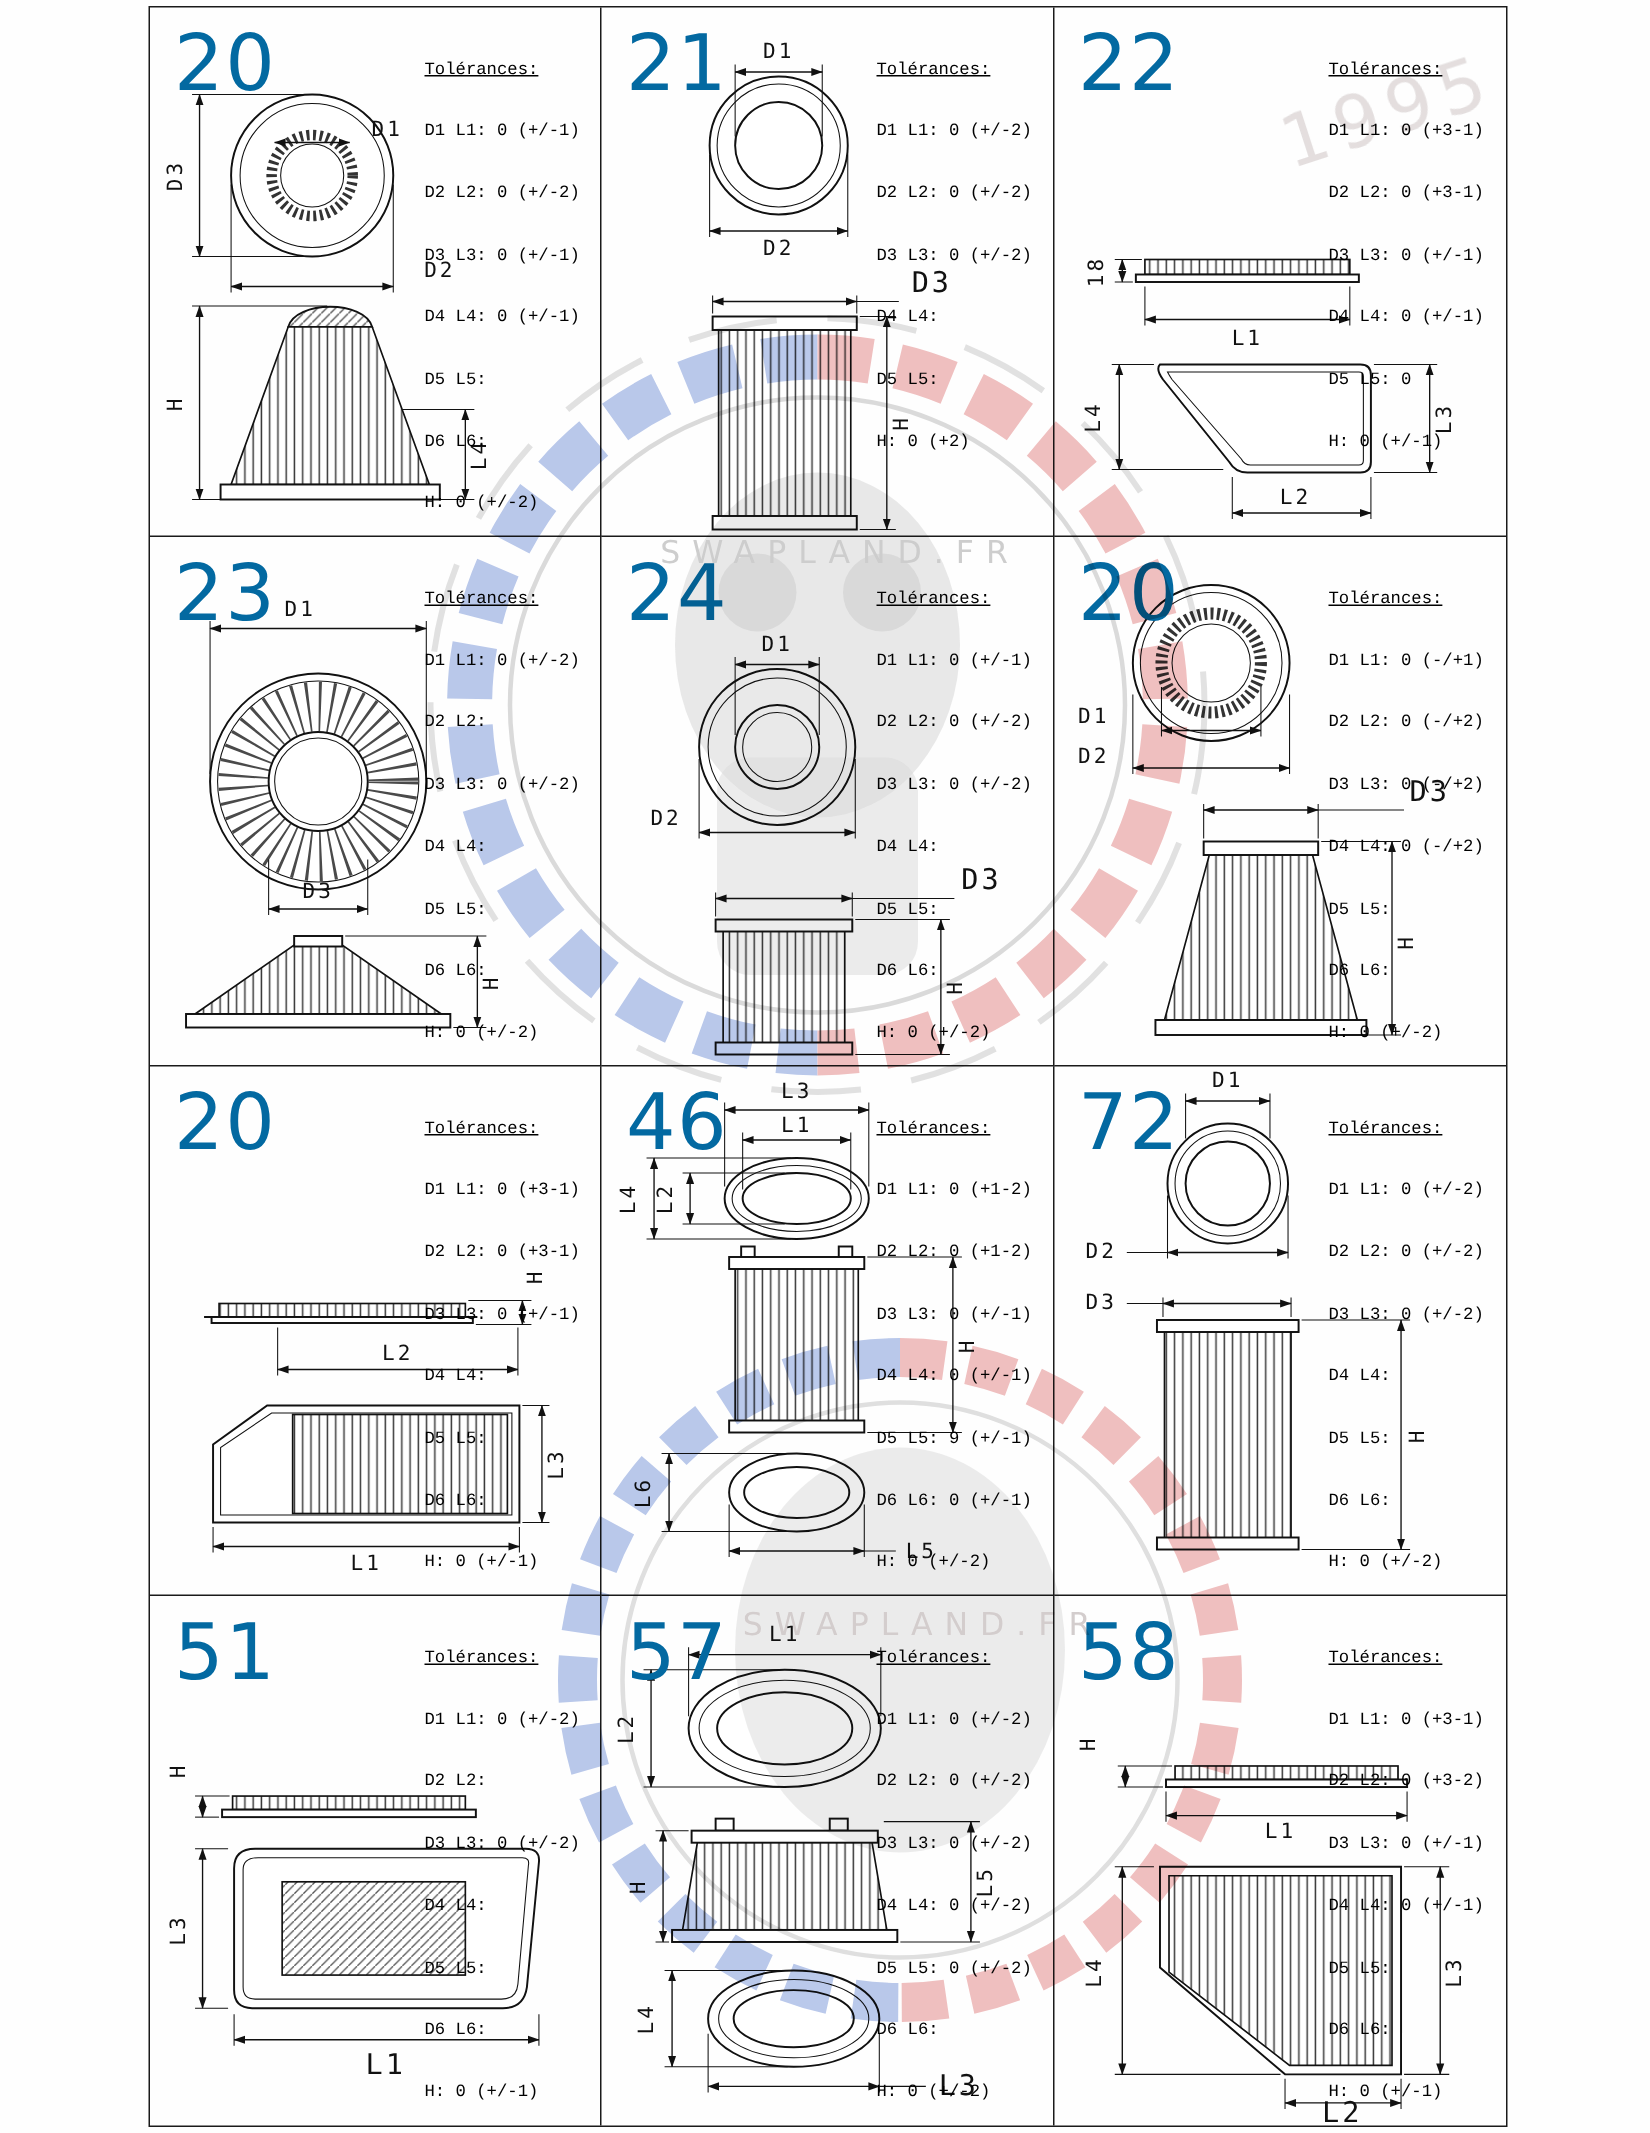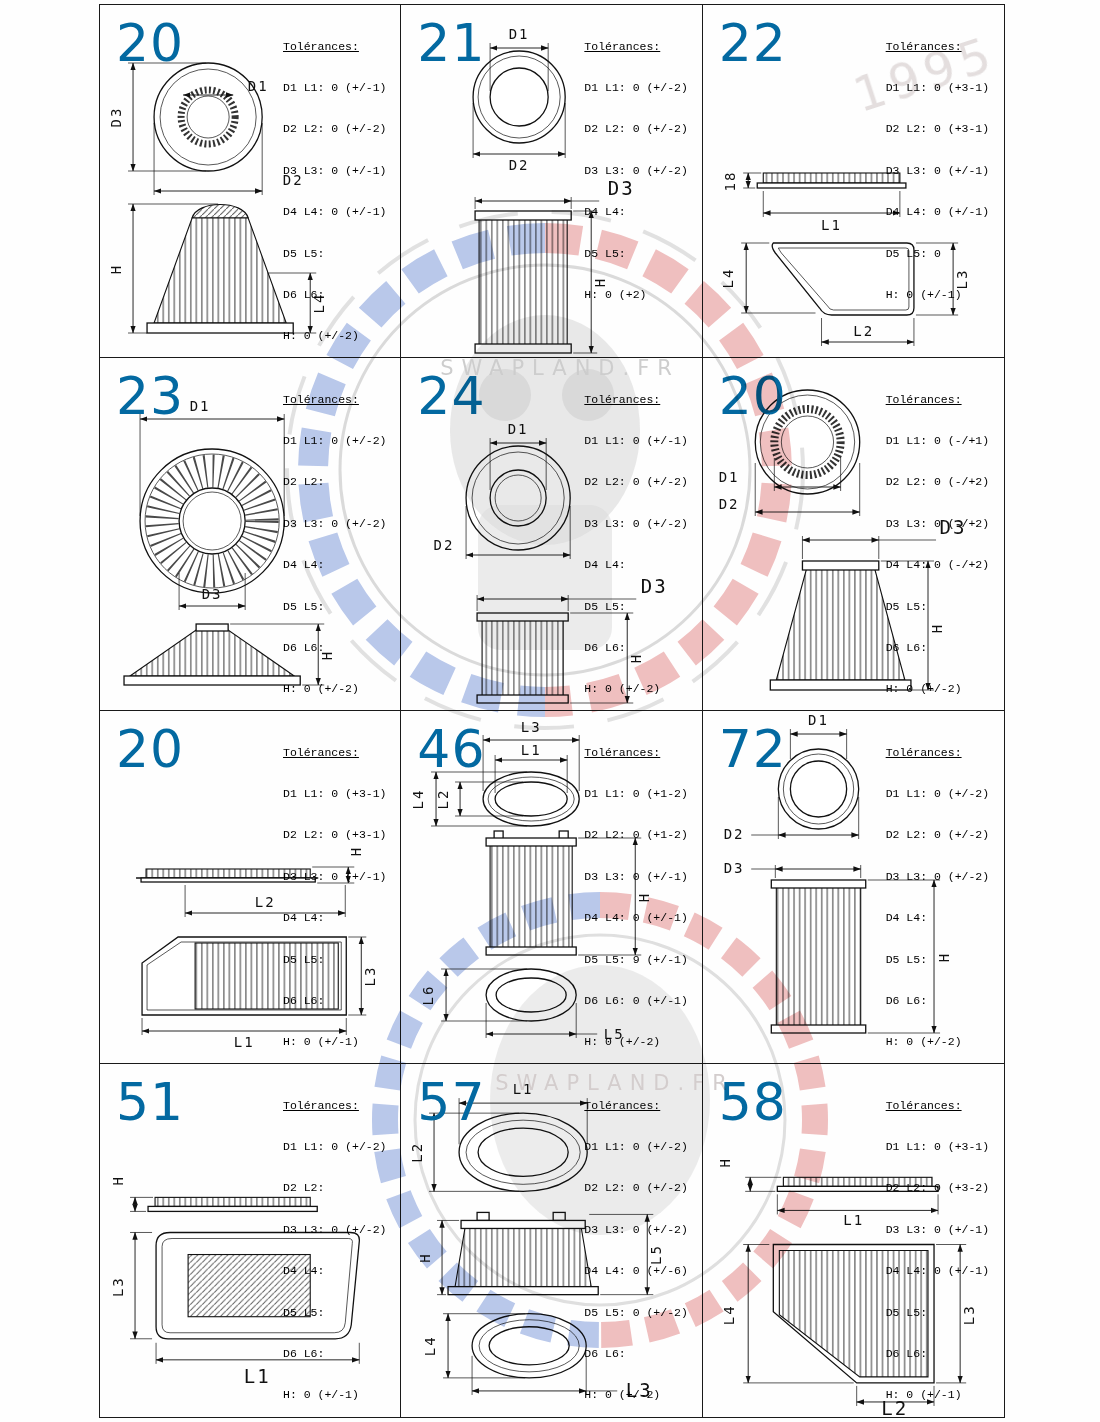--- a/index.html
+++ b/index.html
@@ -489,21 +489,21 @@
     </svg>
   </div>
 
   <div class="cell">
     <div class="num">57</div>
     <div class="tol">
       <div class="tol-title">Tolérances:</div>
       <div>D1 L1: 0 (+/-2)</div>
       <div>D2 L2: 0 (+/-2)</div>
       <div>D3 L3: 0 (+/-2)</div>
-      <div>D4 L4: 0 (+/-6)</div>
+      <div>D4 L4: 0 (+/-2)</div>
       <div>D5 L5: 0 (+/-2)</div>
       <div>D6 L6:</div>
       <div>H: 0 (+/-2)</div>
     </div>
     <svg class="draw" viewBox="0 0 300 352" preserveAspectRatio="none">
       <g>
         <ellipse class="lnw" cx="122" cy="88" rx="64" ry="39"></ellipse>
         <ellipse class="th" cx="122" cy="88" rx="57" ry="32"></ellipse>
         <ellipse class="lnw" cx="122" cy="88" rx="45" ry="24"></ellipse>
       </g>

